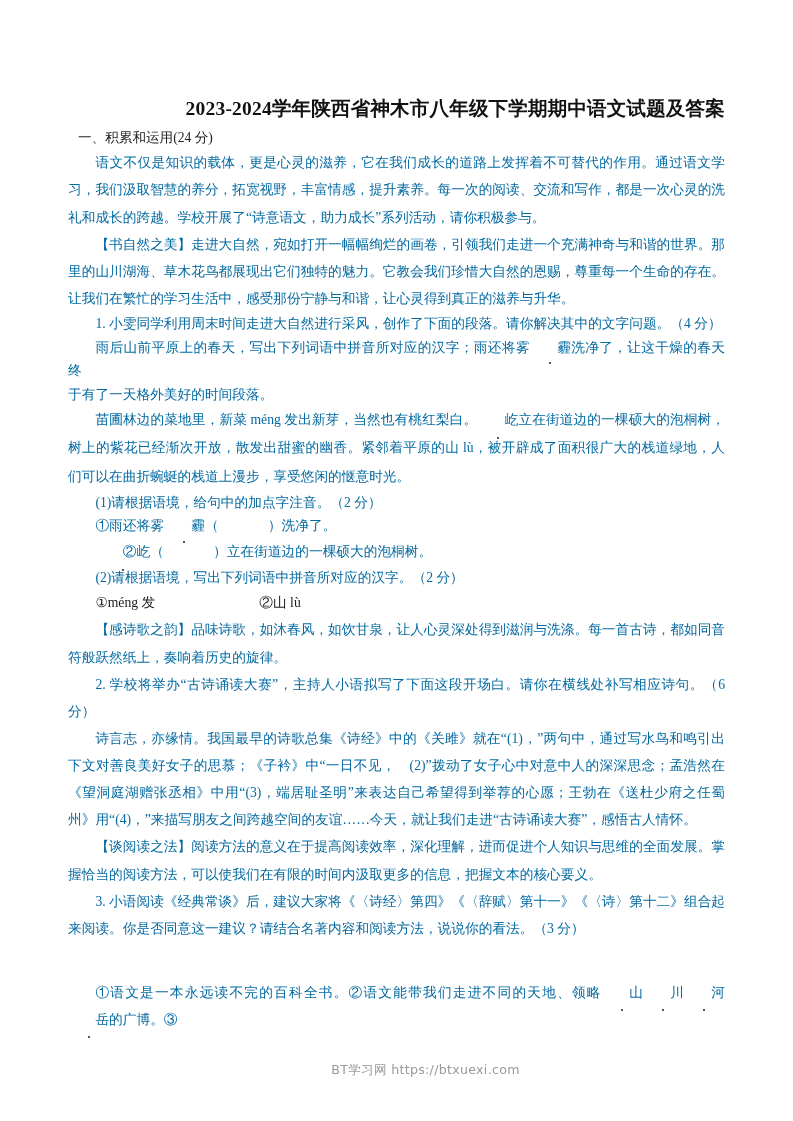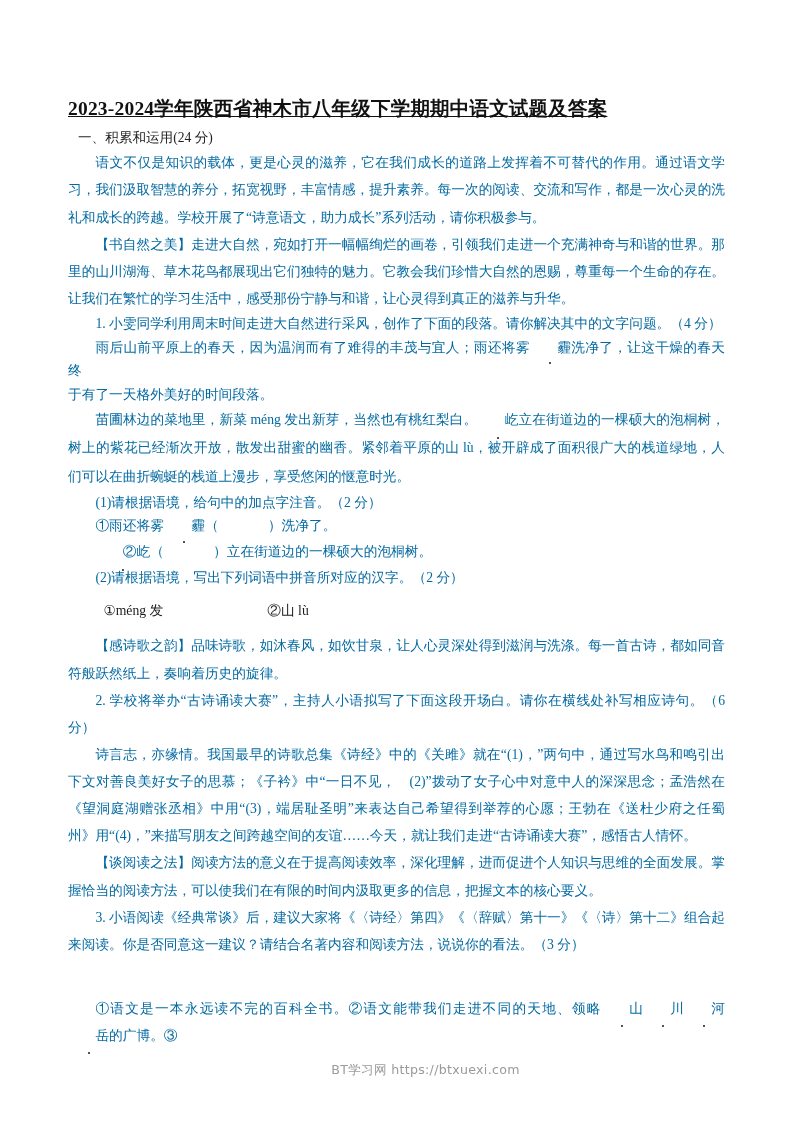--- a/index.html
+++ b/index.html
@@ -24,27 +24,26 @@
   }
   .content {
     position: absolute;
     left: 68px;
     top: 96px;
     width: 657px;
   }
   .doc-title {
     font-size: 19.5px;
     font-weight: bold;
-    text-align: left;
+    text-align: right;
     letter-spacing: 0.2px;
     line-height: 1.3;
     margin: 0 0 4px 0;
     color: #111;
     font-family: "Liberation Serif", "DejaVu Serif", serif;
-    text-decoration: underline;
   }
   .sec-head {
     font-size: 13.6px;
     line-height: 1.62;
     margin: 6px 0 0 10px;
     color: #222;
   }
   p.para {
     font-size: 13.7px;
     line-height: 1.98;
@@ -85,21 +84,21 @@
     background: #1b1b1b;
     border-radius: 50%;
   }
   .blank-slot {
     display: inline-block;
     min-width: 3.6em;
   }
   .opt-row {
     font-size: 13.7px;
     line-height: 1.98;
-    margin: 8px;
+    margin: 0;
     text-indent: 2em;
     color: #1b1b1b;
   }
   .opt-row .gap {
     display: inline-block;
     width: 7.6em;
   }
   .footer {
     position: absolute;
     left: 0;
@@ -122,21 +121,21 @@
     <h1 class="doc-title">2023-2024学年陕西省神木市八年级下学期期中语文试题及答案</h1>
 
     <div class="sec-head">一、积累和运用(24 分)</div>
 
     <p class="para">语文不仅是知识的载体，更是心灵的滋养，它在我们成长的道路上发挥着不可替代的作用。通过语文学习，我们汲取智慧的养分，拓宽视野，丰富情感，提升素养。每一次的阅读、交流和写作，都是一次心灵的洗礼和成长的跨越。学校开展了“诗意语文，助力成长”系列活动，请你积极参与。</p>
 
     <p class="para"><span>【书自然之美】</span><span>走进大自然，宛如打开一幅幅绚烂的画卷，引领我们走进一个充满神奇与和谐的世界。那里的山川湖海、草木花鸟都展现出它们独特的魅力。它教会我们珍惜大自然的恩赐，尊重每一个生命的存在。让我们在繁忙的学习生活中，感受那份宁静与和谐，让心灵得到真正的滋养与升华。</span></p>
 
     <p class="para tight">1. 小雯同学利用周末时间走进大自然进行采风，创作了下面的段落。请你解决其中的文字问题。（4 分）</p>
 
-    <p class="para tight"><span>雨后山前平原上的春天，因为温润而有了难得的丰茂与宜人；雨还将雾</span><span class="dot">霾</span><span>洗净了，让这干燥的春天终</span></p>
+    <p class="para tight"><span>雨后山前平原上的春天，写出下列词语中拼音所对应的汉字；雨还将雾</span><span class="dot">霾</span><span>洗净了，让这干燥的春天终</span></p>
 
     <p class="para noindent tight">于有了一天格外美好的时间段落。</p>
 
     <p class="para loose"><span>苗圃林边的菜地里，新菜 méng 发出新芽，当然也有桃红梨白。</span><span class="dot">屹</span><span>立在街道边的一棵硕大的泡桐树，树上的紫花已经渐次开放，散发出甜蜜的幽香。紧邻着平原的山 lù，被开辟成了面积很广大的栈道绿地，人们可以在曲折蜿蜒的栈道上漫步，享受悠闲的惬意时光。</span></p>
 
     <p class="para tight">(1)请根据语境，给句中的加点字注音。（2 分）</p>
 
     <p class="para tight"><span>①雨还将雾</span><span class="dot">霾</span><span>（<span class="blank-slot"></span></span><span>）洗净了。</span></p>
 
     <p class="para loose"><span class="dot">②屹</span><span>（<span class="blank-slot"></span></span><span>）立在街道边的一棵硕大的泡桐树。</span></p>

